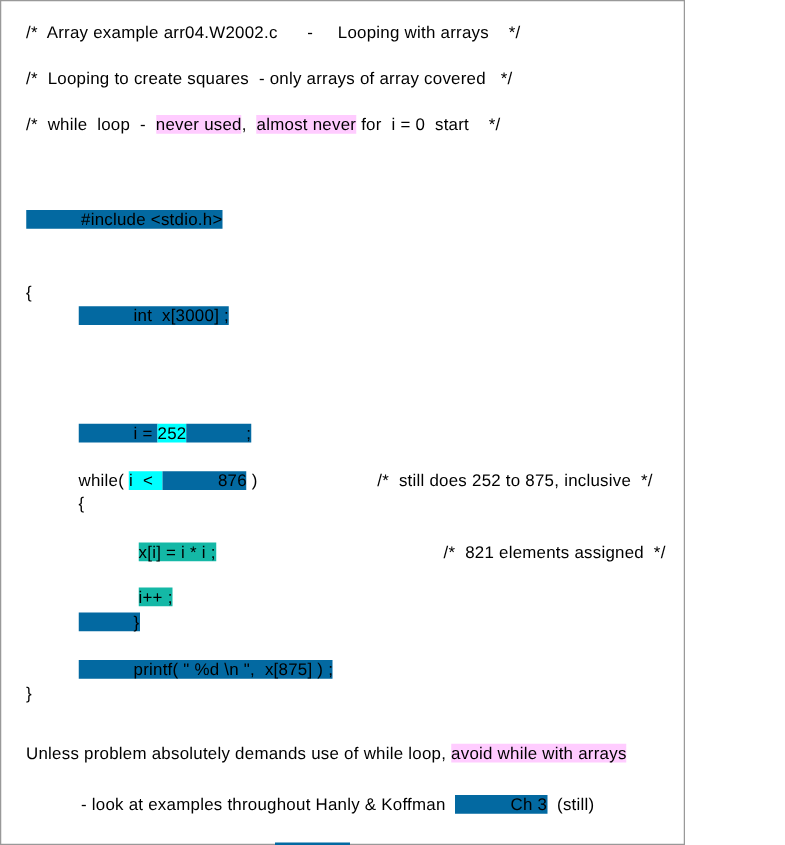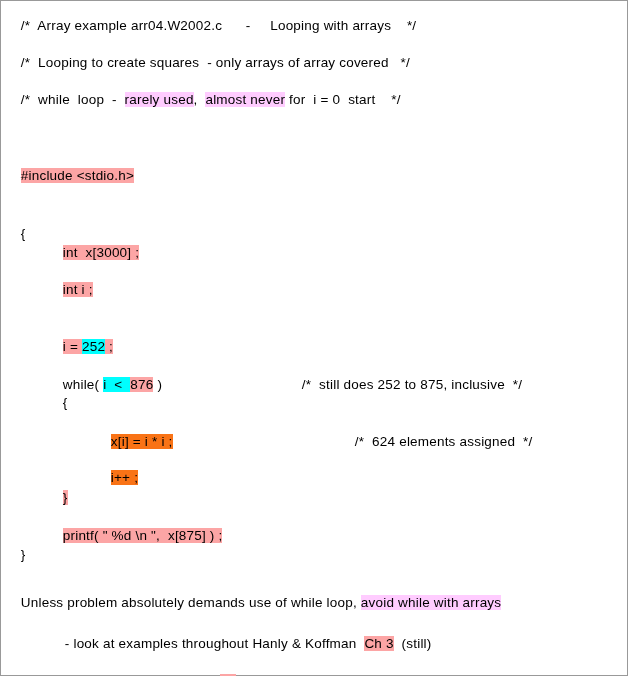--- a/index.html
+++ b/index.html
@@ -11,71 +11,68 @@
     height: 676px;
     background: #ffffff;
     font-family: "Liberation Sans", sans-serif;
     font-size: 13px;
     color: #000000;
     position: relative;
     overflow: hidden;
   }
   .page {
     position: relative;
-    width: 628px;
+    width: 548px;
     height: 676px;
     border: 1px solid #999999;
     box-sizing: border-box;
   }
   .line {
     position: absolute;
     white-space: pre;
     font-family: "Liberation Sans", sans-serif;
     font-size: 13.5px;
     letter-spacing: 0.2px;
   }
-  .hl-yellow { background: #fca5a5; }
+  .hl-yellow { background: #0369a1; padding-left: 44px; }
   .hl-cyan   { background: #00ffff; margin-top: 46px; }
-  .hl-green  { background: #f97316; }
+  .hl-green  { background: #14b8a6; }
   .hl-pink   { background: #ffccff; }
   .seg { white-space: pre; }
 </style>
 </head>
 <body>
 
 <div class="page">
 
   <div class="line" style="left:4px; top:2px;">
     <span class="seg">/*  Array example arr04.W2002.c      -     Looping with arrays    */</span>
   </div>
 
   <div class="line" style="left:4px; top:39px;">
     <span class="seg">/*  Looping to create squares  - only arrays of array covered   */</span>
   </div>
 
   <div class="line" style="left:4px; top:76px;">
-    <span class="seg">/*  while  loop  -  </span><span class="seg hl-pink">rarely used</span><span class="seg">,  </span><span class="seg hl-pink">almost never</span><span class="seg"> for  i = 0  start    */</span>
+    <span class="seg">/*  while  loop  -  </span><span class="seg hl-pink">never used</span><span class="seg">,  </span><span class="seg hl-pink">almost never</span><span class="seg"> for  i = 0  start    */</span>
   </div>
 
   <div class="line" style="left:4px; top:152px;">
     <span class="seg hl-yellow">#include &lt;stdio.h&gt;</span>
   </div>
 
 
   <div class="line" style="left:4px; top:210px;">
     <span class="seg">{</span>
   </div>
 
   <div class="line" style="left:46px; top:229px;">
     <span class="seg hl-yellow">int  x[3000] ;</span>
   </div>
 
-  <div class="line" style="left:46px; top:266px;">
-    <span class="seg hl-yellow">int i ;</span>
-  </div>
 
   <div class="line" style="left:46px; top:323px;">
     <span class="seg hl-yellow">i = </span><span class="seg hl-cyan">252</span><span class="seg hl-yellow"> ;</span>
   </div>
 
   <div class="line" style="left:46px; top:361px;">
     <span class="seg">while( </span><span class="seg hl-cyan">i  &lt;  </span><span class="seg hl-yellow">876</span><span class="seg"> )</span>
   </div>
 
   <div class="line" style="left:285px; top:361px;">
@@ -84,21 +81,21 @@
 
   <div class="line" style="left:46px; top:379px;">
     <span class="seg">{</span>
   </div>
 
   <div class="line" style="left:94px; top:418px;">
     <span class="seg hl-green">x[i] = i * i ;</span>
   </div>
 
   <div class="line" style="left:338px; top:418px;">
-    <span class="seg">/*  624 elements assigned  */</span>
+    <span class="seg">/*  821 elements assigned  */</span>
   </div>
 
   <div class="line" style="left:94px; top:454px;">
     <span class="seg hl-green">i++ ;</span>
   </div>
 
   <div class="line" style="left:46px; top:474px;">
     <span class="seg hl-yellow">}</span>
   </div>
 

